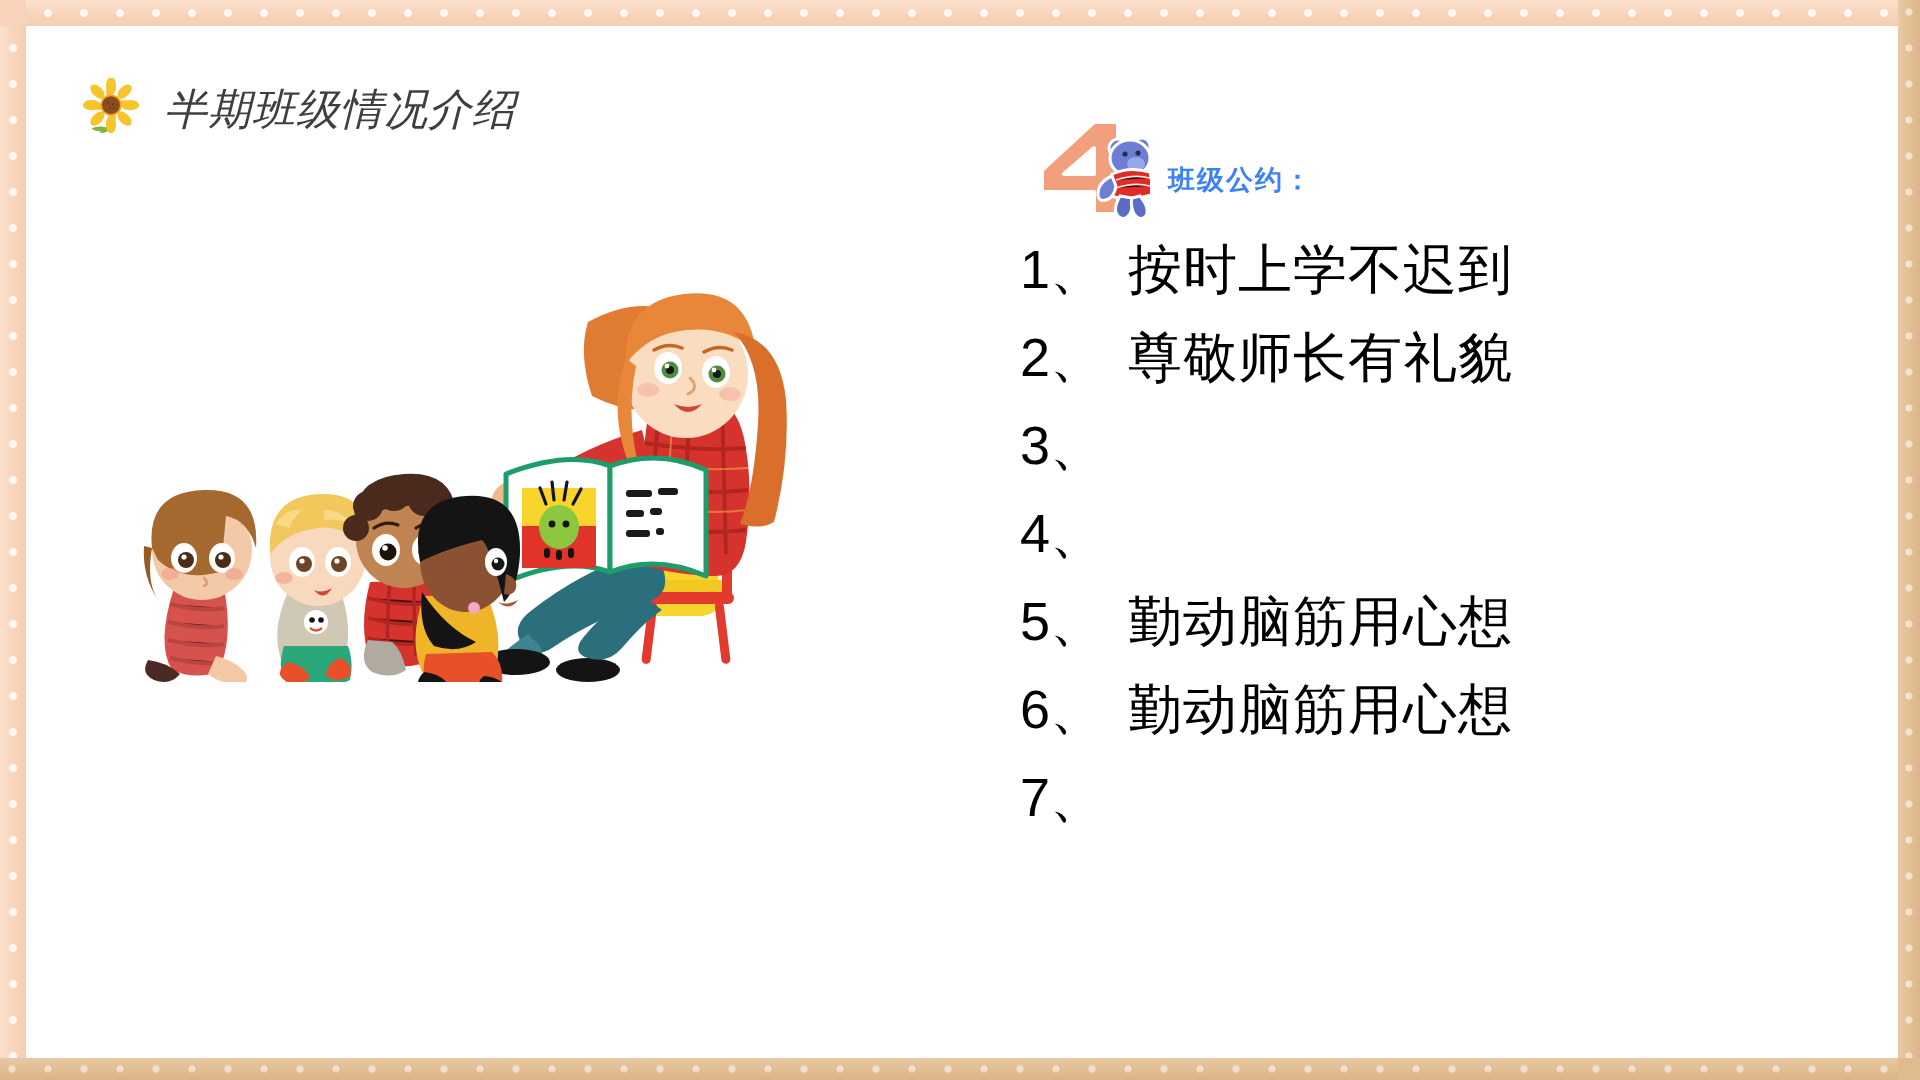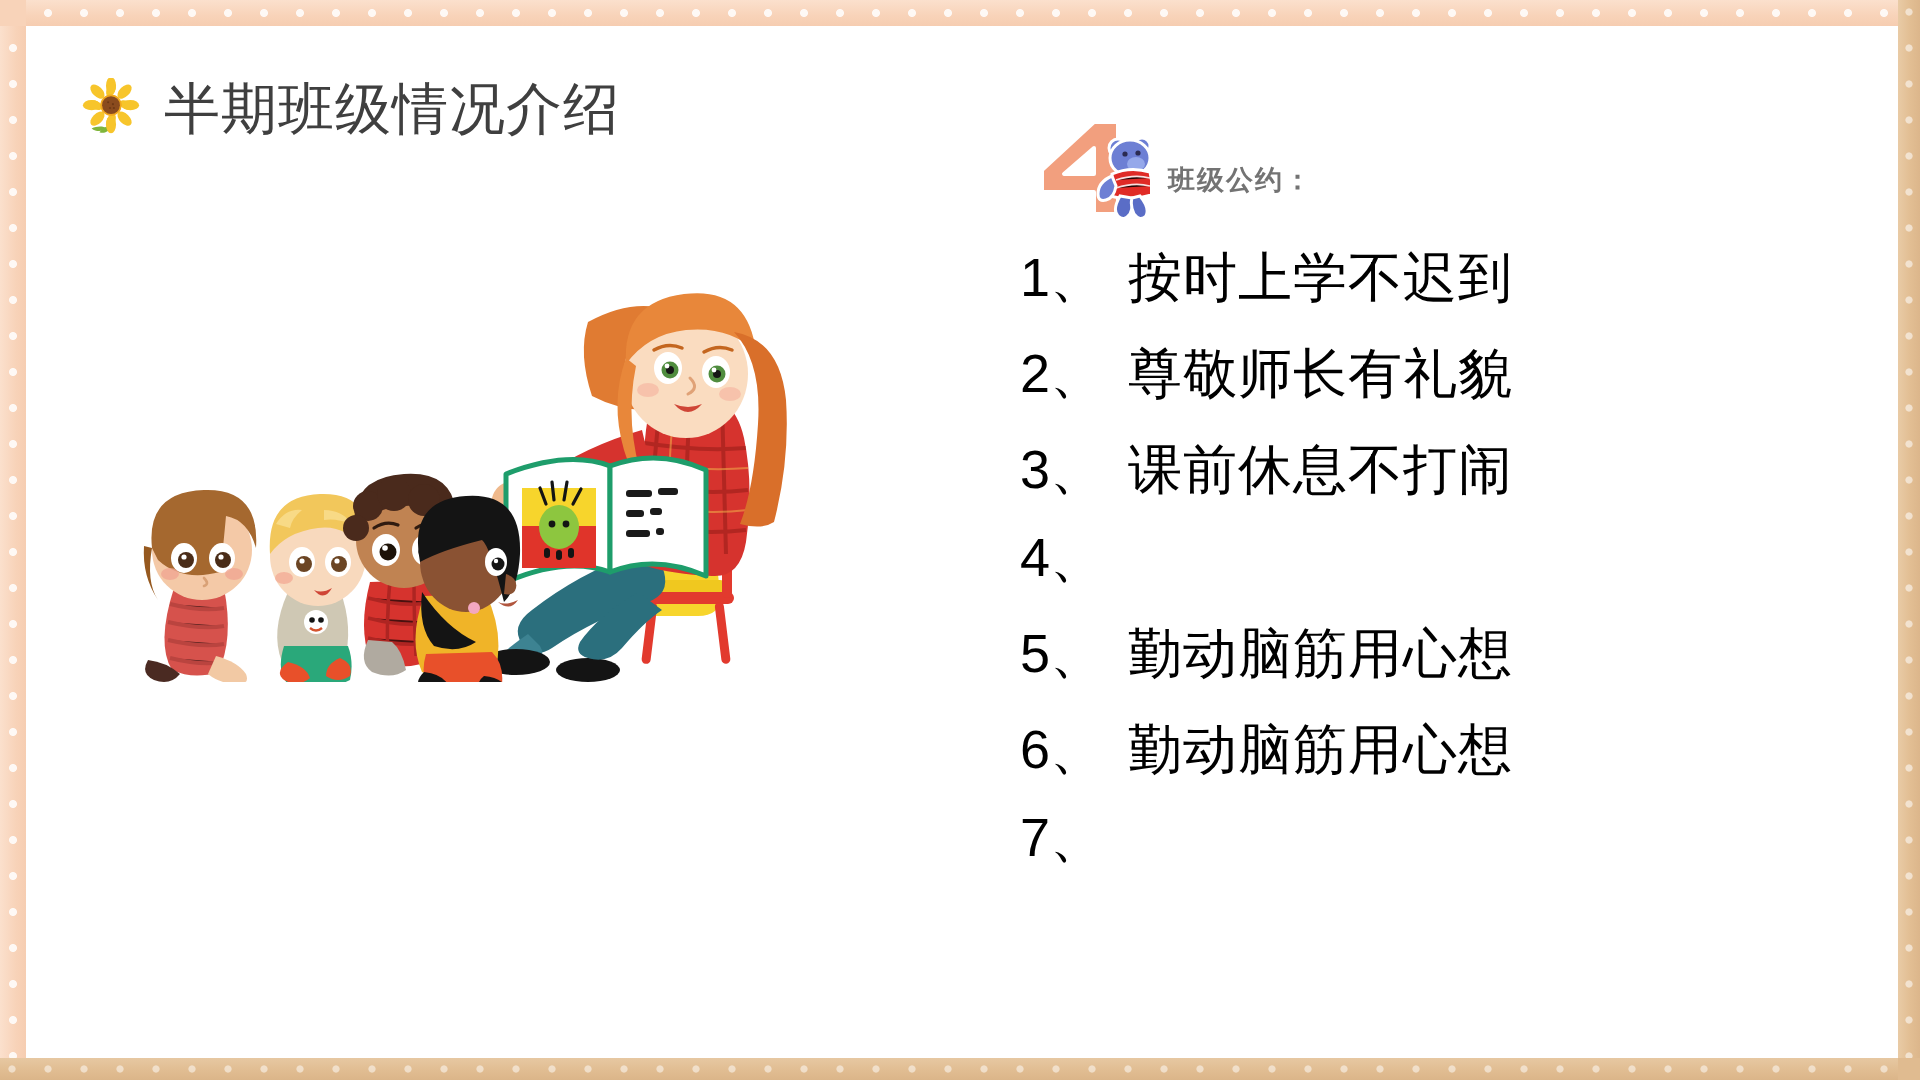--- a/index.html
+++ b/index.html
@@ -37,49 +37,50 @@
       radial-gradient(circle at 12px 11px, rgba(255,255,255,.5) 3.2px, rgba(255,255,255,0) 4.0px) 0 0/36px 22px repeat-x,
       linear-gradient(180deg,#e7c8a2 0%, #e1bd92 55%, #dbb589 100%);
   }
   .corner-tl{position:absolute;left:0;top:0;width:26px;height:26px;background:#f8d3b9;}
   .corner-br{position:absolute;right:0;bottom:0;width:22px;height:22px;background:#e0bb90;}
 
   
   .title-row{position:absolute;left:80px;top:78px;display:flex;align-items:center;gap:22px;}
   .sunflower{width:62px;height:62px;flex:0 0 auto;display:block;}
   .title-text{
-    font-size:56px;color:#3f3f3f;letter-spacing:1px;white-space:nowrap;line-height:1;
+    font-size:43px;color:#3f3f3f;letter-spacing:1px;white-space:nowrap;line-height:1;
     font-family:"Liberation Sans","DejaVu Sans",sans-serif;
+    font-style:italic;
   }
 
   
   .illustration{position:absolute;left:118px;top:262px;width:700px;height:420px;}
   .illustration svg{display:block;width:100%;height:100%;}
 
   
   .rules-panel{position:absolute;left:1020px;top:120px;width:760px;}
   .rules-head{position:relative;height:104px;}
   .badge-four{position:absolute;left:12px;top:-4px;width:118px;height:104px;}
   .badge-four svg{display:block;width:100%;height:100%;}
   .rules-head-label{
     position:absolute;left:148px;top:42px;
-    font-size:27px;font-weight:bold;color:#737373;letter-spacing:2px;
+    font-size:27px;font-weight:bold;color:#3b82f6;letter-spacing:2px;
     text-shadow:
       -2px -2px 0 #ffffff, 2px -2px 0 #ffffff, -2px 2px 0 #ffffff, 2px 2px 0 #ffffff,
       0 -2.5px 0 #ffffff, 0 2.5px 0 #ffffff, -2.5px 0 0 #ffffff, 2.5px 0 0 #ffffff;
     white-space:nowrap;
   }
   .rules-list{margin:0;padding:0;list-style:none;margin-top:18px;}
   .rule-item{
     display:flex;align-items:baseline;
     font-size:54px;color:#000000;line-height:1;margin-bottom:34px;white-space:nowrap;
     font-family:"Liberation Sans","DejaVu Sans",sans-serif;
   }
   .rule-index{width:108px;flex:0 0 108px;letter-spacing:0;}
-  .rule-text{letter-spacing:1px;margin-top:8px;}
+  .rule-text{letter-spacing:1px;}
 </style>
 </head>
 <body>
 
 <div class="slide">
 
   <div class="frame-band band-top"></div>
   <div class="frame-band band-left"></div>
   <div class="frame-band band-right"></div>
   <div class="frame-band band-bottom"></div>
@@ -342,21 +343,20 @@
       <li class="rule-item">
         <span class="rule-index">1、</span>
         <span class="rule-text">按时上学不迟到</span>
       </li>
       <li class="rule-item">
         <span class="rule-index">2、</span>
         <span class="rule-text">尊敬师长有礼貌</span>
       </li>
       <li class="rule-item">
         <span class="rule-index">3、</span>
-        <span class="rule-text">课前休息不打闹</span>
       </li>
       <li class="rule-item">
         <span class="rule-index">4、</span>
       </li>
       <li class="rule-item">
         <span class="rule-index">5、</span>
         <span class="rule-text">勤动脑筋用心想</span>
       </li>
       <li class="rule-item">
         <span class="rule-index">6、</span>

